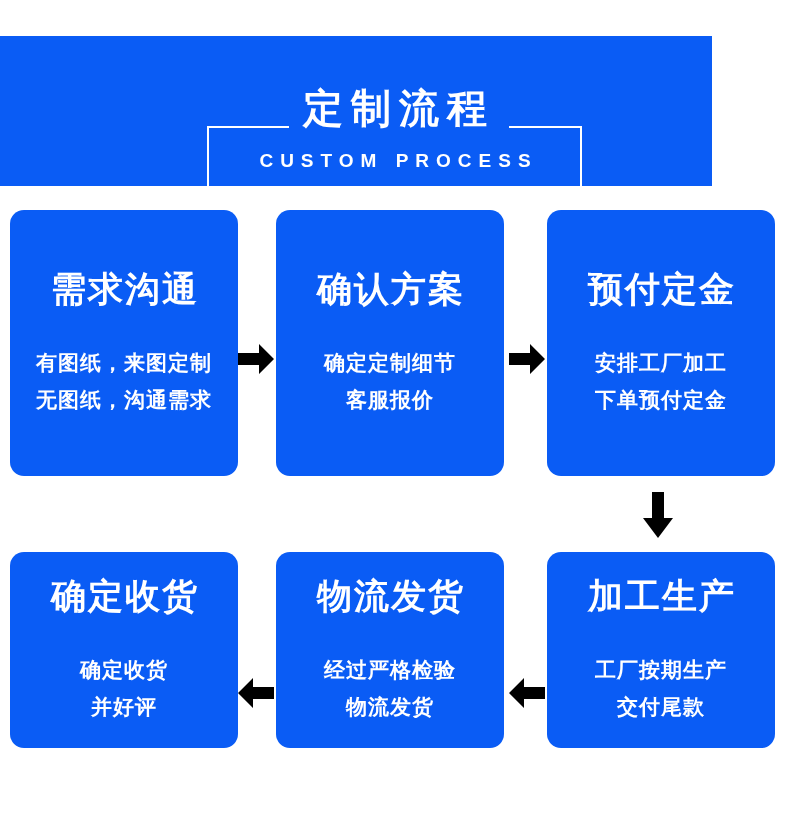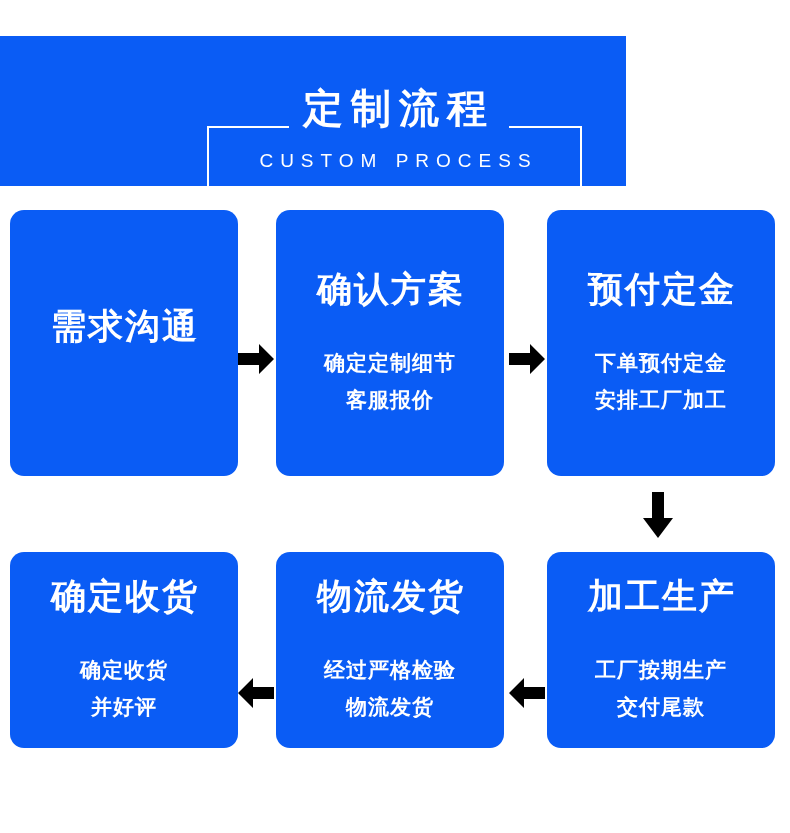--- a/index.html
+++ b/index.html
@@ -14,21 +14,21 @@
     font-family: "Liberation Sans", "DejaVu Sans", sans-serif;
     overflow: hidden;
     position: relative;
   }
 
   
   .header-band {
     position: absolute;
     left: 0;
     top: 36px;
-    width: 626px;
+    width: 712px;
     height: 150px;
     background: var(--brand, #0a5cf5);
   }
   .header-frame {
     position: absolute;
     left: 207px;
     top: 90px;
     width: 375px;
     height: 62px;
     border: 2px solid #ffffff;
@@ -53,21 +53,21 @@
     padding: 0 14px;
   }
   .header-subtitle {
     position: absolute;
     left: 0;
     top: 114px;
     width: 790px;
     text-align: center;
     color: #ffffff;
     font-size: 19px;
-    font-weight: normal;
+    font-weight: bold;
     letter-spacing: 7px;
     text-indent: 7px;
     line-height: 22px;
     white-space: nowrap;
   }
 
   
   .flow {
     position: absolute;
     left: 0;
@@ -140,20 +140,24 @@
 <div class="header-band">
   <div class="header-frame"></div>
   <div class="header-title"><span class="header-title-bg">定制流程</span></div>
   <div class="header-subtitle">CUSTOM PROCESS</div>
 </div>
 
 <div class="flow">
 
   <div class="card card-row1 card-col1">
     <div class="card-title">需求沟通</div>
+    <div class="card-lines">
+      <div class="card-line">有图纸，来图定制</div>
+      <div class="card-line">无图纸，沟通需求</div>
+    </div>
   </div>
 
   <div class="arrow arrow-h arrow-r1">
     <svg width="36" height="30" viewBox="0 0 36 30" xmlns="http://www.w3.org/2000/svg">
       <path d="M0 9 L21 9 L21 0 L36 15 L21 30 L21 21 L0 21 Z" fill="#000000"></path>
     </svg>
   </div>
 
   <div class="card card-row1 card-col2">
     <div class="card-title">确认方案</div>
@@ -165,22 +169,22 @@
 
   <div class="arrow arrow-h arrow-r2">
     <svg width="36" height="30" viewBox="0 0 36 30" xmlns="http://www.w3.org/2000/svg">
       <path d="M0 9 L21 9 L21 0 L36 15 L21 30 L21 21 L0 21 Z" fill="#000000"></path>
     </svg>
   </div>
 
   <div class="card card-row1 card-col3">
     <div class="card-title">预付定金</div>
     <div class="card-lines">
+      <div class="card-line">安排工厂加工</div>
       <div class="card-line">下单预付定金</div>
-      <div class="card-line">安排工厂加工</div>
     </div>
   </div>
 
   <div class="arrow arrow-v arrow-down">
     <svg width="30" height="46" viewBox="0 0 30 46" xmlns="http://www.w3.org/2000/svg">
       <path d="M9 0 L21 0 L21 26 L30 26 L15 46 L0 26 L9 26 Z" fill="#000000"></path>
     </svg>
   </div>
 
   <div class="card card-row2 card-col1">

